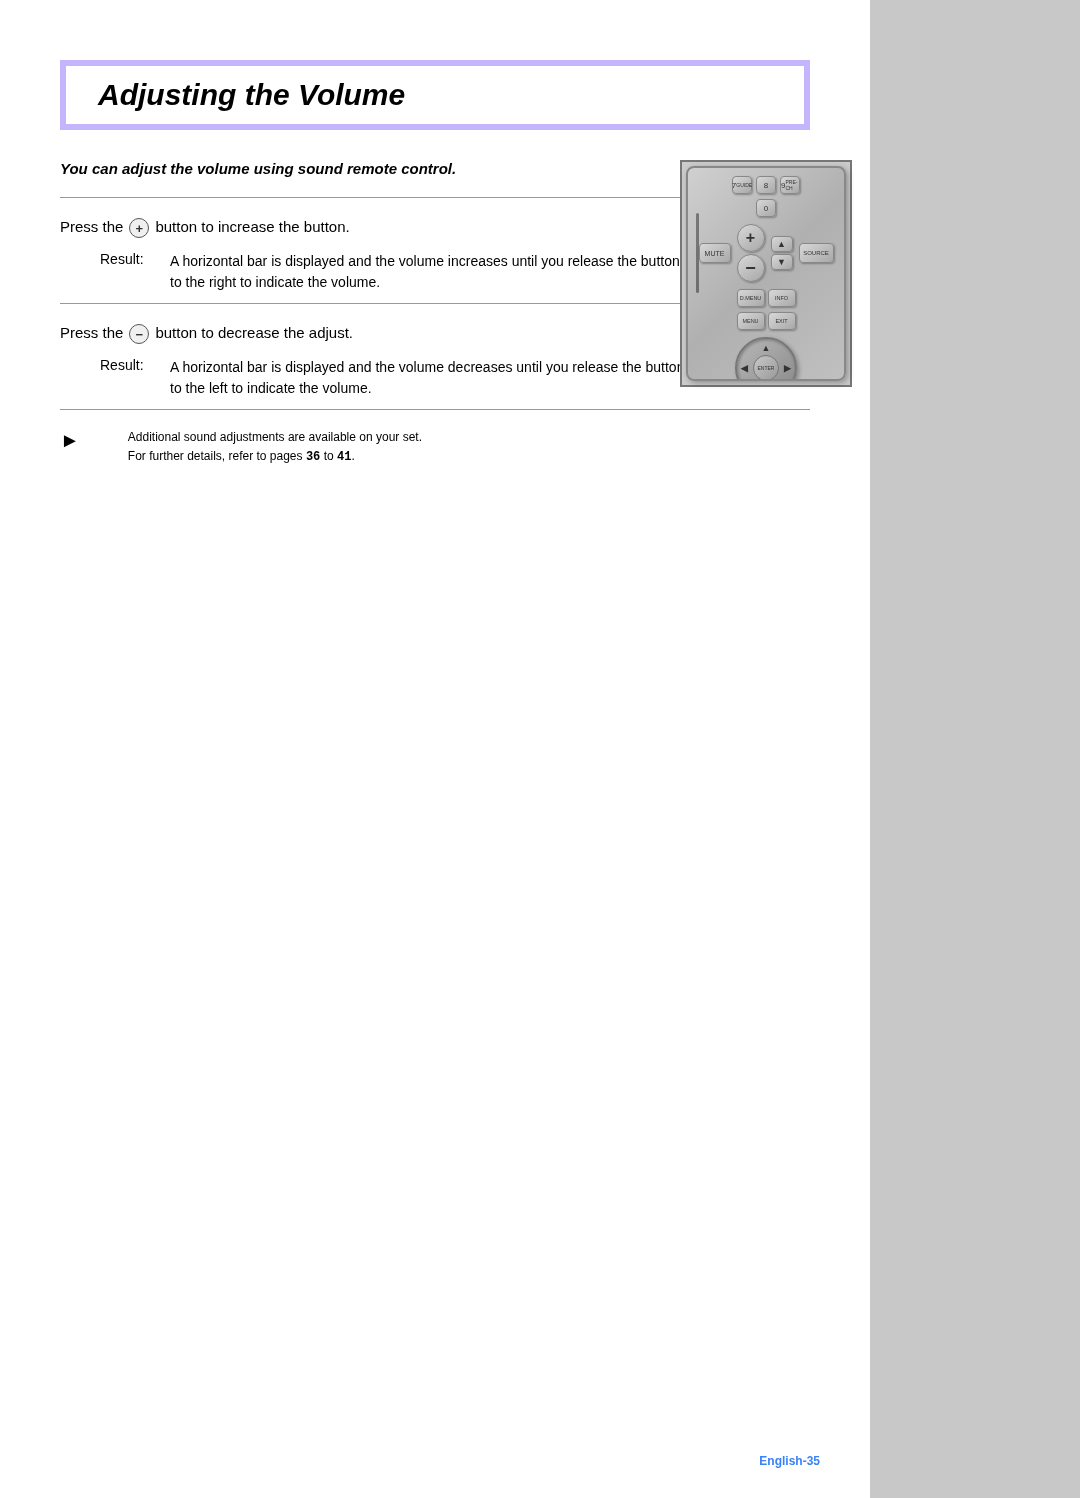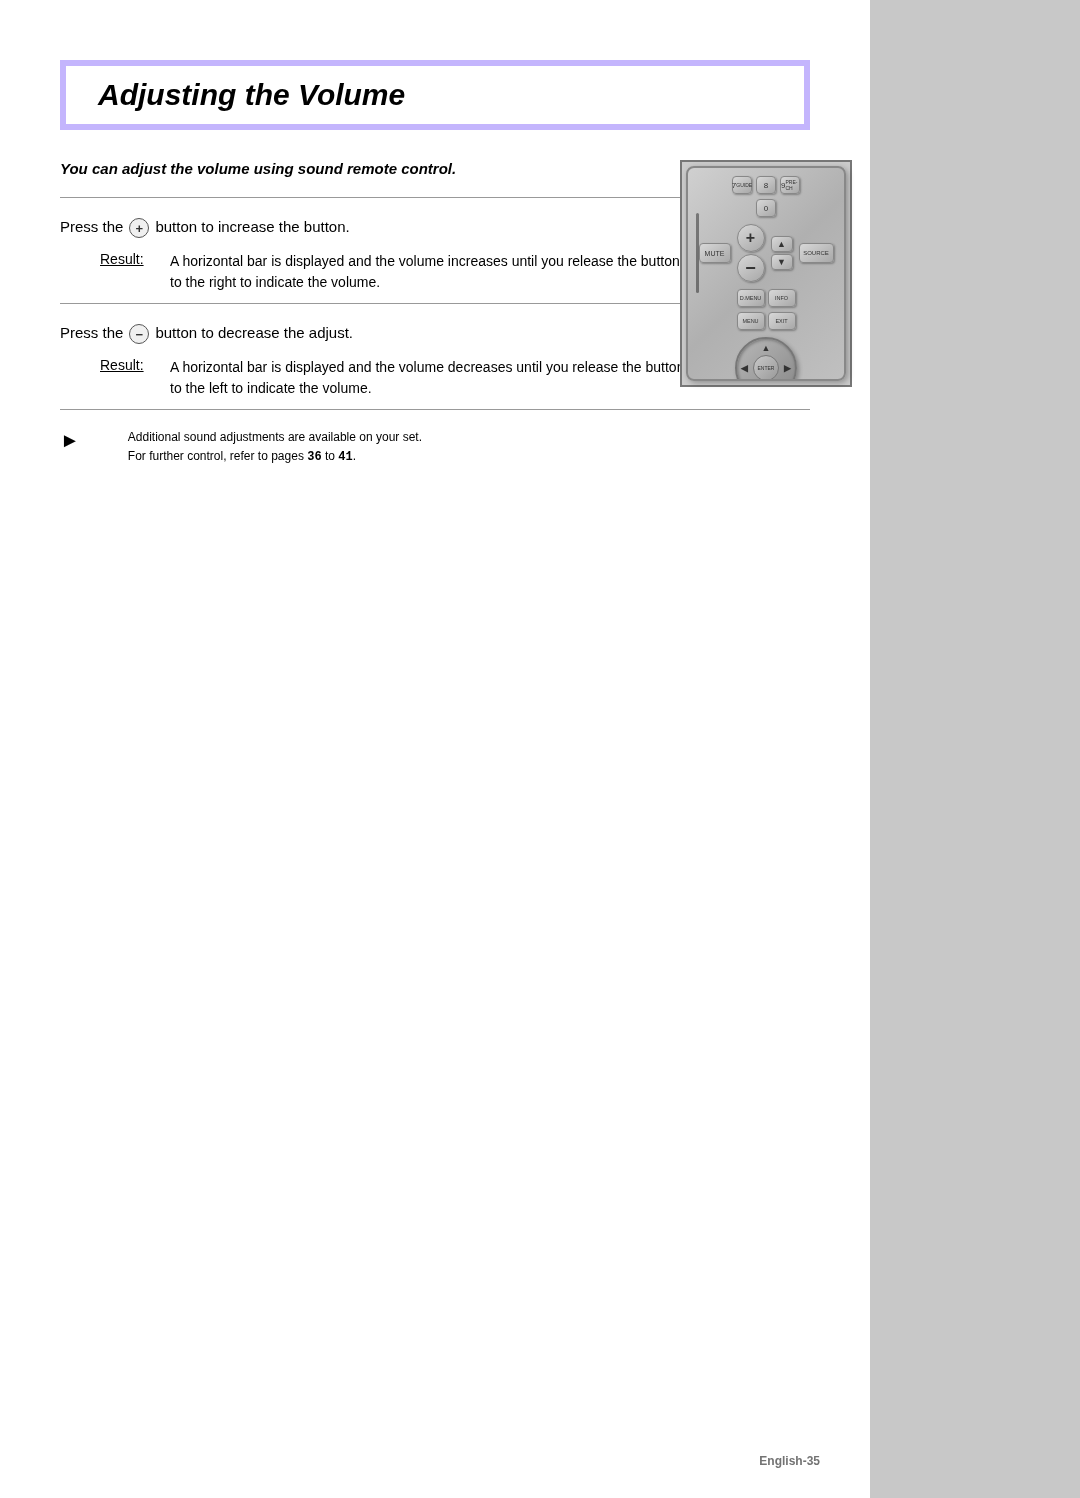--- a/index.html
+++ b/index.html
@@ -73,21 +73,20 @@
     }
 
     .result-block {
       display: flex;
       margin: 4px 0 4px 40px;
       font-size: 14px;
     }
 
     .result-label {
       min-width: 60px;
-      text-decoration: underline;
       font-size: 14px;
       margin-right: 10px;
     }
 
     .result-text {
       font-size: 14px;
       line-height: 1.5;
     }
 
     .note-section {
@@ -346,21 +345,21 @@
       background: rgba(0,0,0,0.4);
       border-radius: 2px;
     }
 
     .page-footer {
       position: absolute;
       bottom: 30px;
       right: 50px;
       font-size: 12px;
       font-weight: bold;
-      color: #737373;
+      color: #3b82f6;
     }
   </style>
 </head>
 <body>
 
 <div class="main-content">
 
   <div class="page-title-box">
     <span class="page-title">Adjusting the Volume</span>
   </div>
@@ -398,21 +397,21 @@
       <span class="result-text">A horizontal bar is displayed and the volume decreases until you release the button. The cursor moves to the left to indicate the volume.</span>
     </div>
   </div>
 
   <hr class="divider">
 
   <div class="note-section">
     <span class="arrow-icon">►</span>
     <div class="note-text">
       <span>Additional sound adjustments are available on your set.</span><br>
-      <span>For further control, refer to pages</span>
+      <span>For further details, refer to pages</span>
       <span> </span><span class="bold">36</span>
       <span> </span><span>to</span>
       <span> </span><span class="bold">41</span><span>.</span>
     </div>
   </div>
 
   <div class="remote-container">
     <div style="border: 2px solid #777; padding: 4px; background: #ccc; display: inline-block;">
       <div class="remote">
         <div class="remote-highlight"></div>

